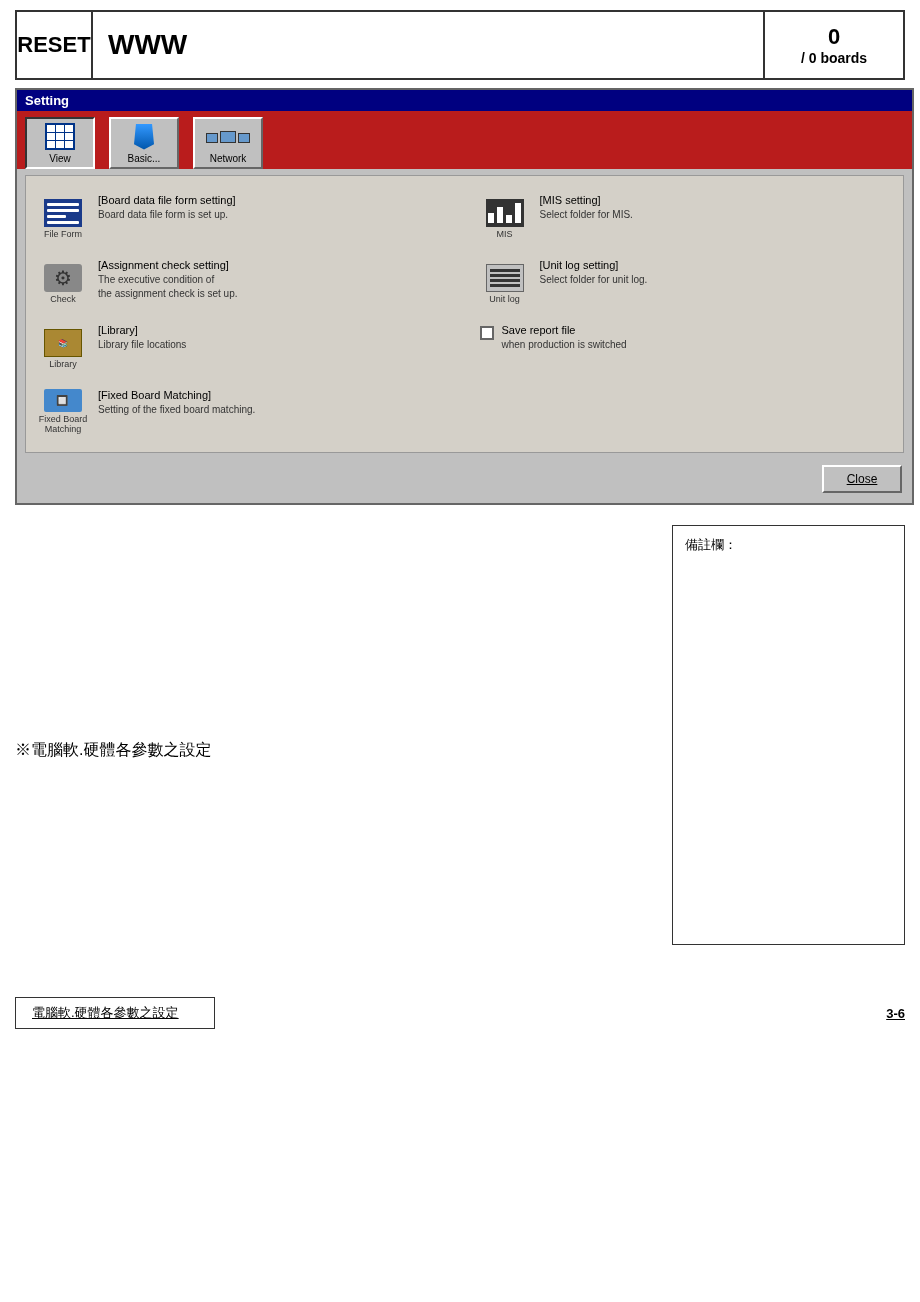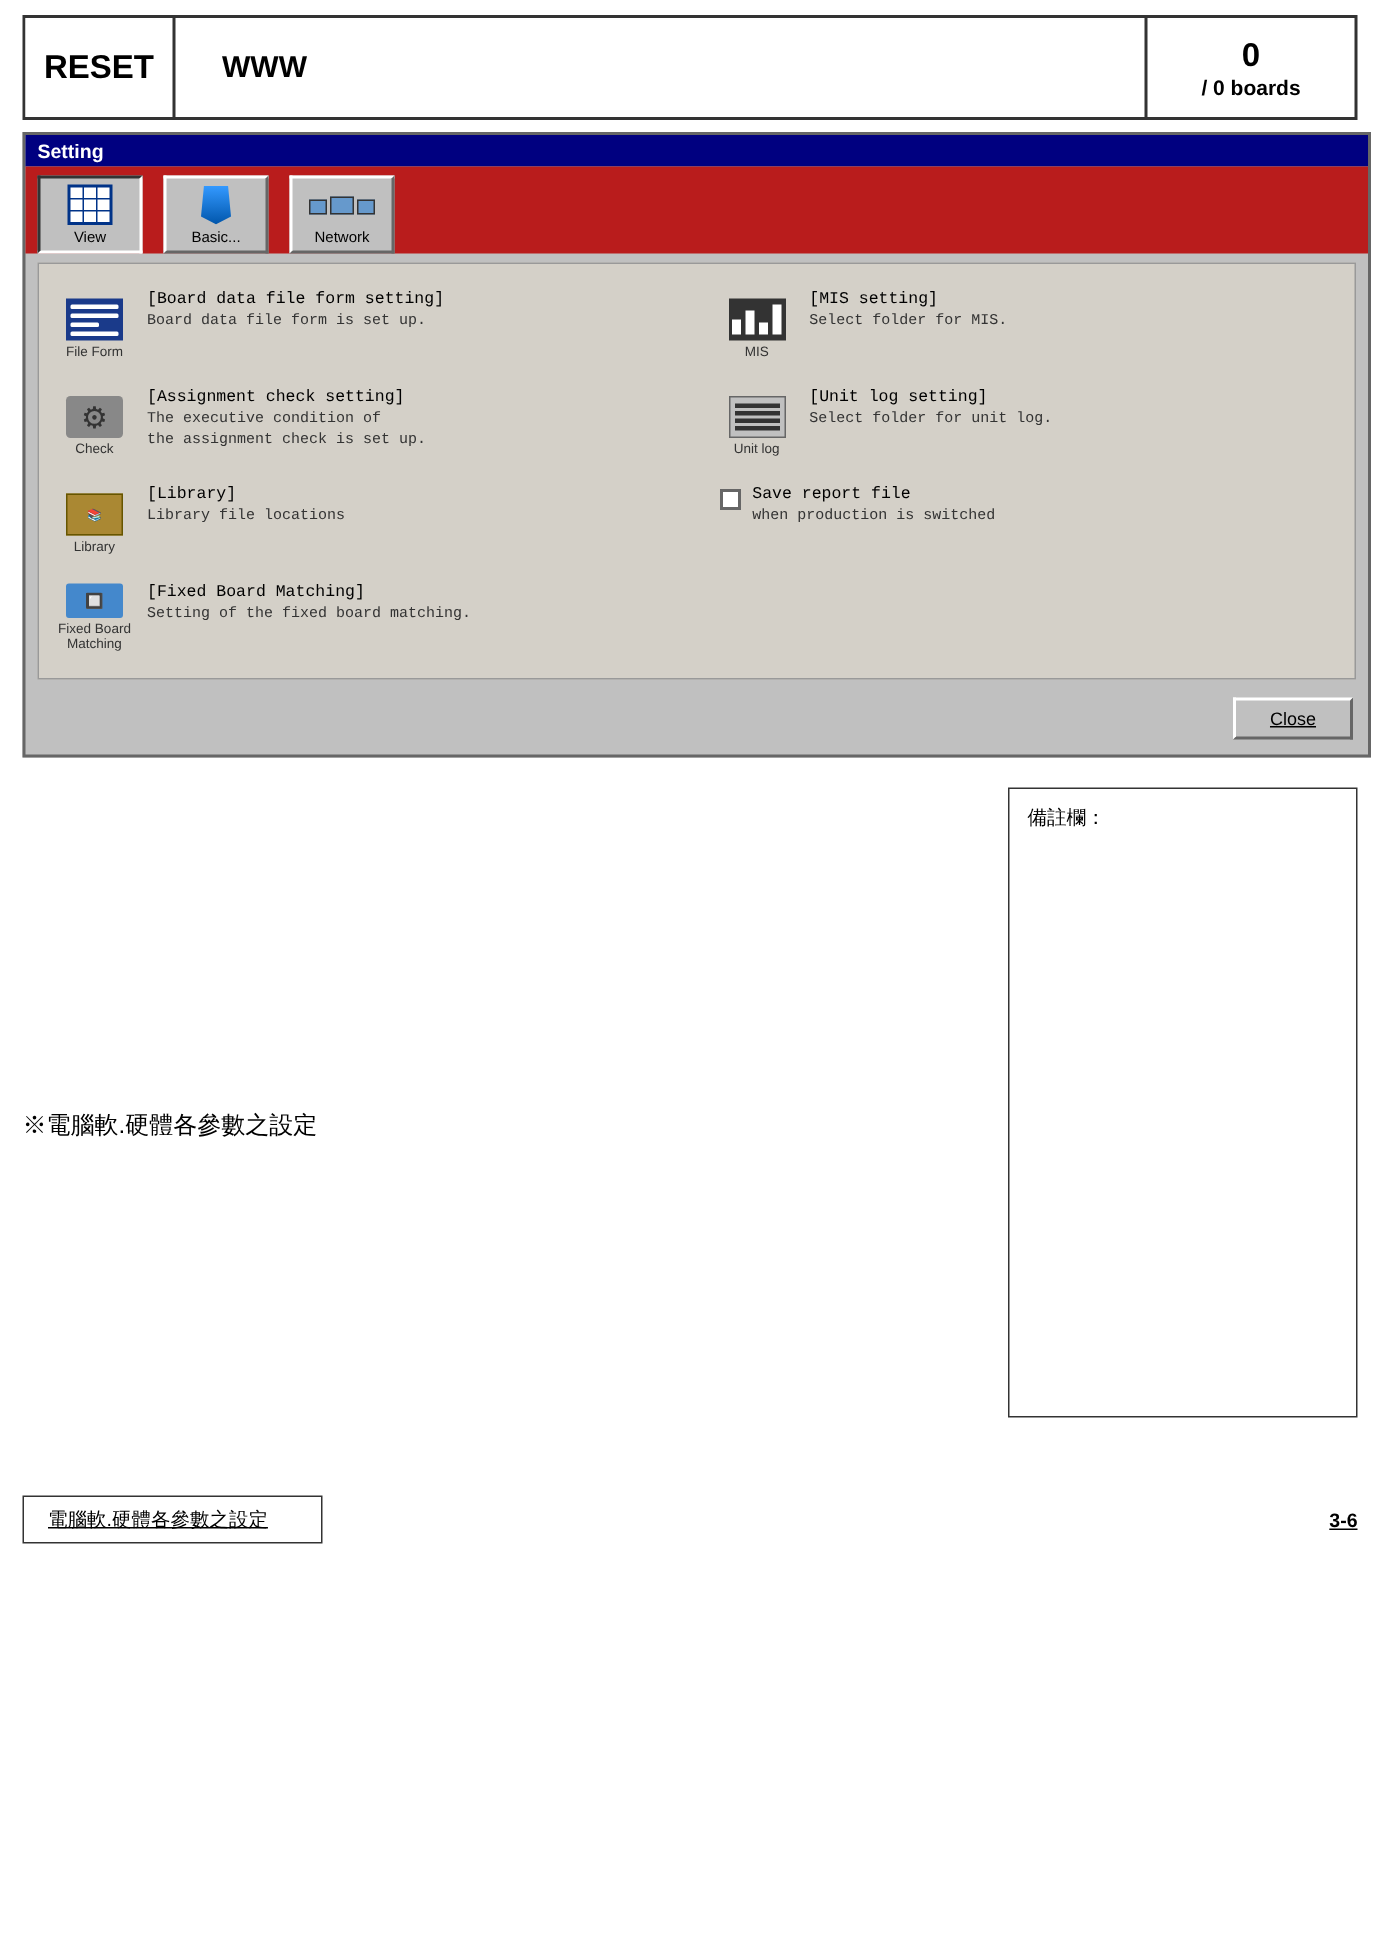--- a/index.html
+++ b/index.html
@@ -19,33 +19,32 @@
       border: 2px solid #333;
       margin: 10px 15px 0 15px;
       height: 70px;
     }
     .reset-btn {
       background: #fff;
       border-right: 2px solid #333;
       display: flex;
       align-items: center;
       justify-content: center;
-      width: 100px;
+      width: 76px;
       font-size: 22px;
       font-weight: bold;
       cursor: pointer;
     }
     .www-label {
       flex: 1;
       display: flex;
       align-items: center;
       padding-left: 15px;
-      font-size: 20px;
+      font-size: 28px;
       font-weight: bold;
-      margin-left: 16px;
     }
     .boards-counter {
       border-left: 2px solid #333;
       width: 140px;
       display: flex;
       flex-direction: column;
       align-items: center;
       justify-content: center;
       font-size: 14px;
       font-weight: bold;
@@ -266,21 +265,20 @@
       padding: 2px 3px;
       gap: 2px;
     }
     .icon-unitlog .line {
       height: 3px;
       background: #333;
     }
 
     .setting-text {
       flex: 1;
-      font-family: Liberation Mono, monospace;
     }
     .setting-text-title {
       font-weight: normal;
       font-size: 11px;
       color: #000;
     }
     .setting-text-desc {
       font-size: 10px;
       color: #333;
       margin-top: 2px;

